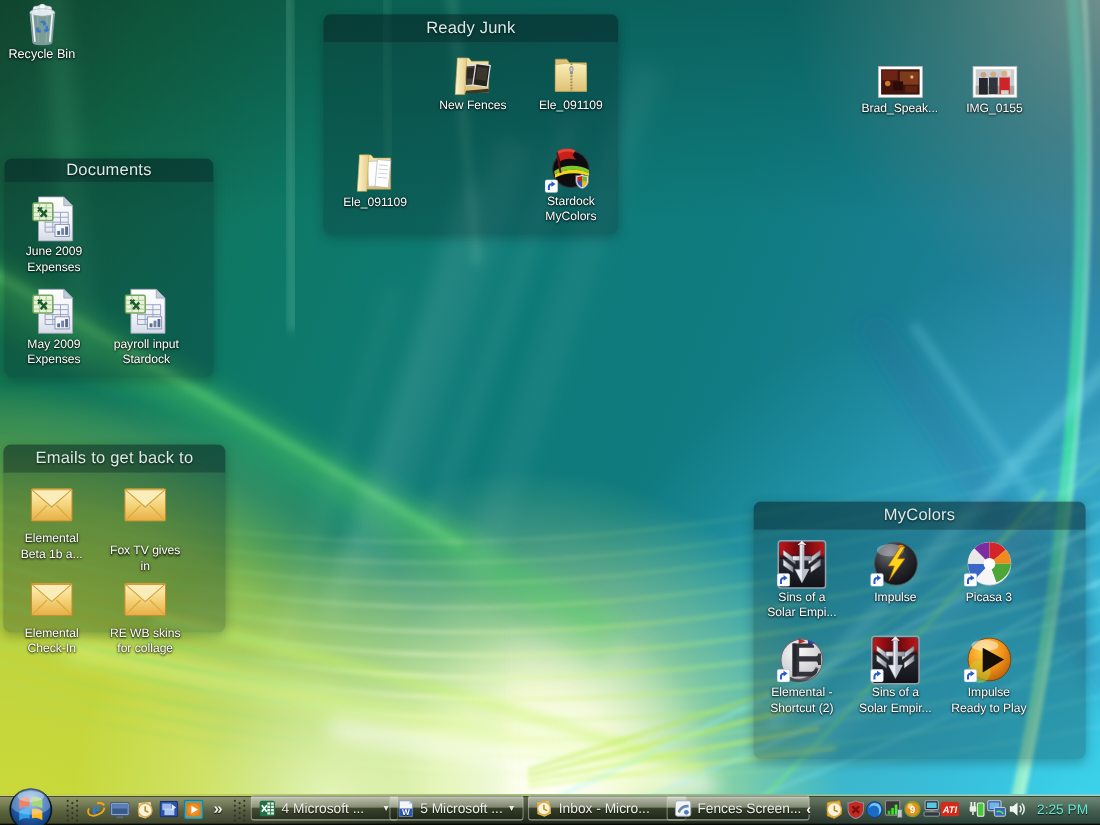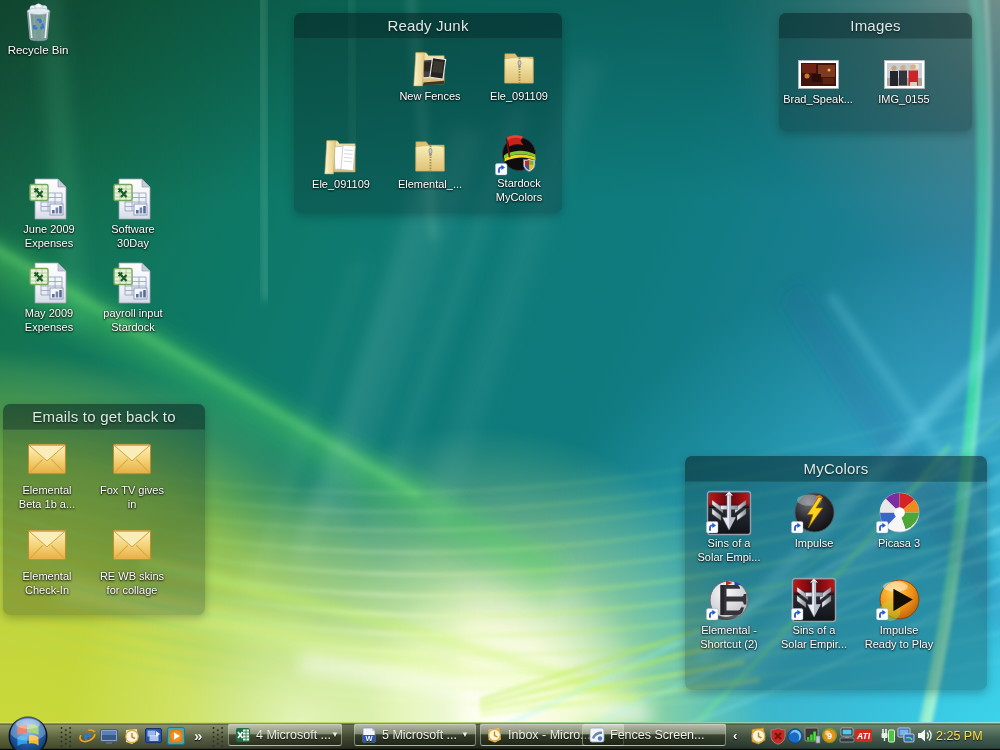--- a/index.html
+++ b/index.html
@@ -410,24 +410,24 @@
 <path d="M6.2,-2 L8,4 L3.3,6 L1.8,2.7 L4.6,1.4 L3.4,-.6 Z"></path>
 <path d="M-2.2,6 L-7,5.6 L-8,1 L-4.4,.2 L-3.6,3 L-1.4,2.9 Z"></path>
 </g>
 </symbol>
 </defs>
 
 </svg>
 <div class="fence" style="left:294px;top:13px;width:268px;height:200px">
       <div class="ft">Ready Junk</div>
     </div>
-<div class="fence" style="left:779px;top:13px;width:193px;height:118px">
-      <div class="ft">Images</div>
-    </div>
-<div class="fence" style="left:3px;top:404px;width:202px;height:211px">
+<div class="fence" style="left:4px;top:144px;width:190px;height:199px">
+      <div class="ft" style="height:21px;line-height:22px">Documents</div>
+    </div>
+<div class="fence" style="left:3px;top:404px;width:202px;height:171px">
       <div class="ft">Emails to get back to</div>
     </div>
 <div class="fence" style="left:685px;top:456px;width:302px;height:234px">
       <div class="ft">MyColors</div>
     </div>
 
 <div class="it" style="left:-7px;top:3px;width:90px;font-size:11.5px">
       <svg width="33" height="40" viewBox="0 0 44 48" preserveAspectRatio="none">
         <use href="#sBin"></use>
       </svg>
@@ -444,26 +444,20 @@
       <svg width="34" height="42" viewBox="0 0 36 44">
         <use href="#sZip"></use>
       </svg>
       <div class="lb">Ele_091109</div>
     </div>
 <div class="it" style="left:295px;top:134px">
       <svg width="34" height="42" viewBox="0 0 36 44">
         <use href="#sDocs"></use>
       </svg>
       <div class="lb">Ele_091109</div>
-    </div>
-<div class="it" style="left:384px;top:134px">
-      <svg width="34" height="42" viewBox="0 0 36 44">
-        <use href="#sZip"></use>
-      </svg>
-      <div class="lb">Elemental_...</div>
     </div>
 <div class="it" style="left:473px;top:133px">
       <svg width="44" height="44" viewBox="0 0 44 44">
         <use href="#sMyColors"></use>
       </svg>
       <div class="lb" style="margin-top:0">Stardock<br>MyColors</div>
     </div>
 <svg class="ov" style="left:495px;top:163px" width="12.5" height="12.5" viewBox="0 0 14 14">
       <use href="#sArrow"></use>
     </svg>
@@ -497,26 +491,20 @@
       </svg>
       <div class="lb" style="margin-top:4px">IMG_0155</div>
     </div>
 
 <div class="it" style="left:3px;top:177px">
       <svg width="40" height="44" viewBox="0 0 40 44">
         <use href="#sExcel"></use>
       </svg>
       <div class="lb">June 2009<br>Expenses</div>
     </div>
-<div class="it" style="left:87px;top:177px">
-      <svg width="40" height="44" viewBox="0 0 40 44">
-        <use href="#sExcel"></use>
-      </svg>
-      <div class="lb">Software<br>30Day</div>
-    </div>
 <div class="it" style="left:3px;top:261px">
       <svg width="40" height="44" viewBox="0 0 40 44">
         <use href="#sExcel"></use>
       </svg>
       <div class="lb">May 2009<br>Expenses</div>
     </div>
 <div class="it" style="left:87px;top:261px">
       <svg width="40" height="44" viewBox="0 0 40 44">
         <use href="#sExcel"></use>
       </svg>
@@ -526,21 +514,21 @@
 <div class="it" style="left:1px;top:441px">
       <svg width="42" height="36" viewBox="0 0 42 38">
         <use href="#sEnv"></use>
       </svg>
       <div class="lb" style="margin-top:7px">Elemental<br>Beta 1b a...</div>
     </div>
 <div class="it" style="left:86px;top:441px">
       <svg width="42" height="36" viewBox="0 0 42 38">
         <use href="#sEnv"></use>
       </svg>
-      <div class="lb" style="margin-top:7px">Fox TV gives<br>in</div>
+      <div class="lb" style="margin-top:18px">Fox TV gives<br>in</div>
     </div>
 <div class="it" style="left:1px;top:527px">
       <svg width="42" height="36" viewBox="0 0 42 38">
         <use href="#sEnv"></use>
       </svg>
       <div class="lb" style="margin-top:7px">Elemental<br>Check-In</div>
     </div>
 <div class="it" style="left:86px;top:527px">
       <svg width="42" height="36" viewBox="0 0 42 38">
         <use href="#sEnv"></use>
@@ -687,21 +675,21 @@
 <rect x="4.5" y="7" width="9" height="6" fill="#c8d8f4" opacity=".85"></rect>
 <path d="M11,3 l4,3 l-4,3" fill="#e8f0fc"></path>
 </svg>
 <svg class="tico" style="left:167px;top:5px" width="18" height="18" viewBox="0 0 18 18">
 <rect x=".5" y=".5" width="17" height="17" rx="2" fill="#35aabc" stroke="#1a7888"></rect>
 <rect x="2.5" y="2.5" width="13" height="13" rx="1" fill="#e87c14"></rect>
 <circle cx="9" cy="9" r="5.5" fill="#f09020"></circle>
 <path d="M7,5.5 L13,9 L7,12.5 Z" fill="#fff"></path>
 </svg>
 <div class="tico" style="left:194px;top:5px;color:#f0f4ea;font-size:15px;font-weight:bold;text-shadow:0 1px 1px #000">»</div>
-<div class="tbtn" style="left:228px;width:114px"><svg width="16" height="16" viewBox="0 0 16 16">
+<div class="tbtn" style="left:228px;width:134px"><svg width="16" height="16" viewBox="0 0 16 16">
           <rect x="1" y="1" width="14" height="14" rx="2" fill="#1e7145"></rect>
           <rect x="8" y="2.5" width="6" height="11" fill="#e8f0e8"></rect>
           <g stroke="#1e7145" stroke-width=".8">
             <line x1="8" y1="5" x2="14" y2="5"></line>
             <line x1="8" y1="8" x2="14" y2="8"></line>
             <line x1="8" y1="11" x2="14" y2="11"></line>
             <line x1="11" y1="2.5" x2="11" y2="13.5"></line>
           </g>
           <path d="M3,5 L7.5,11 M7.5,5 L3,11" stroke="#fff" stroke-width="1.6"></path>
         </svg>4 Microsoft ...<span class="dd">▼</span></div>
@@ -709,21 +697,21 @@
           <path d="M2,1 L11,1 L14,4 L14,15 L2,15 Z" fill="#f4f6fa" stroke="#8898b8" stroke-width=".8"></path>
           <path d="M11,1 L11,4 L14,4 Z" fill="#c8d0e0"></path>
           <rect x="2" y="8" width="12" height="7" fill="#2a5ab8"></rect>
           <text x="8" y="14" font-size="7.5" font-weight="bold" fill="#fff" text-anchor="middle" font-family="Liberation Sans,sans-serif">W</text>
         </svg>5 Microsoft ...<span class="dd">▼</span></div>
 <div class="tbtn" style="left:480px;width:144px"><svg width="16" height="16" viewBox="0 0 16 16">
           <path d="M1.5,2.5 L12,1 L14,12.5 L8,15.5 L1.5,13 Z" fill="#f0c040"></path>
           <circle cx="7.5" cy="8" r="5.8" fill="#fbf3da" stroke="#d8a948" stroke-width="1.1"></circle>
           <path d="M7.5,4.5 L7.5,8.5 L10.5,10" stroke="#b88828" stroke-width="1.3" fill="none"></path>
         </svg>Inbox - Micro...</div>
-<div class="tbtn" style="left:582px;width:144px"><svg width="16" height="16" viewBox="0 0 16 16">
+<div class="tbtn" style="left:606px;width:130px"><svg width="16" height="16" viewBox="0 0 16 16">
           <rect x="1" y="1" width="14" height="14" rx="2" fill="#f2f4f6" stroke="#98a8b8" stroke-width=".8"></rect>
           <path d="M3,11 C5,6 8,4.5 13,4.5 L13,7 C9,7 6.5,8.5 5,12 Z" fill="#6888a8"></path>
           <circle cx="11" cy="11.5" r="2.2" fill="#4a7ac8"></circle>
         </svg>Fences Screen...</div>
 <div class="tico" style="left:733px;top:6px;color:#fff;font-size:13px;font-weight:bold;text-shadow:0 1px 1px #000">‹</div>
 <svg class="tico" style="left:750px;top:5px" width="17" height="18" viewBox="0 0 17 18">
 <path d="M2,2.5 L13.5,1 L15,13 L8.5,17 L2,14.5 Z" fill="#f0b838" stroke="#c08820" stroke-width=".8"></path>
 <circle cx="8.5" cy="9" r="6.4" fill="#fbf3da" stroke="#d8a948" stroke-width="1.2"></circle>
 <path d="M8.5,5.5 L8.5,9.5 L11.5,11" stroke="#b88828" stroke-width="1.4" fill="none"></path>
 </svg>
@@ -769,15 +757,15 @@
 <rect x="1" y="1" width="12" height="9" rx="1" fill="#2858a8" stroke="#c8d0d8"></rect>
 <rect x="2.5" y="2.5" width="9" height="6" fill="#78b4e8"></rect>
 <rect x="6" y="10" width="3" height="2" fill="#889"></rect>
 <rect x="7" y="7" width="10" height="8" rx="1" fill="#3868b8" stroke="#d8e0e8" stroke-width=".8"></rect>
 <path d="M9,11 a4,3.5 0 0 1 6,2" stroke="#58e858" stroke-width="1.4" fill="none"></path>
 </svg>
 <svg class="tico" style="left:916px;top:5px" width="17" height="17" viewBox="0 0 17 17">
 <path d="M2,6 L5,6 L9,2.5 L9,14.5 L5,11 L2,11 Z" fill="#f2f6f2"></path>
 <path d="M11,5.5 a4.5,4.5 0 0 1 0,6 M13,3.5 a7,7 0 0 1 0,10" stroke="#e8f0e8" stroke-width="1.4" fill="none"></path>
 </svg>
-<div class="tico" style="left:936px;top:7px;width:60px;color:#fde047;font-size:12.5px;text-shadow:0 1px 1px rgba(0,0,0,.8);text-align:left">2:25 PM</div>
+<div class="tico" style="left:936px;top:7px;width:60px;color:#5eead4;font-size:12.5px;text-shadow:0 1px 1px rgba(0,0,0,.8);text-align:center">2:25 PM</div>
 </div>
 </div>
 
 </body></html>

